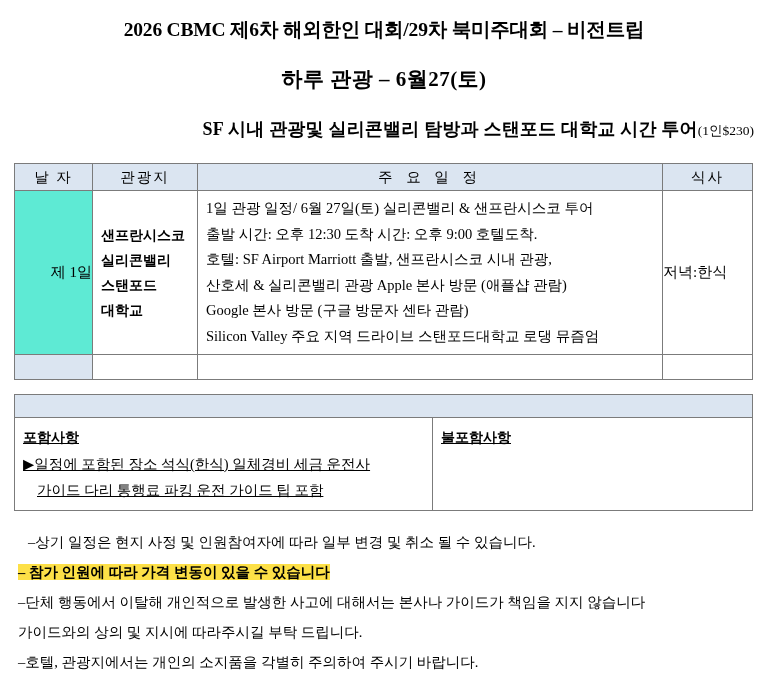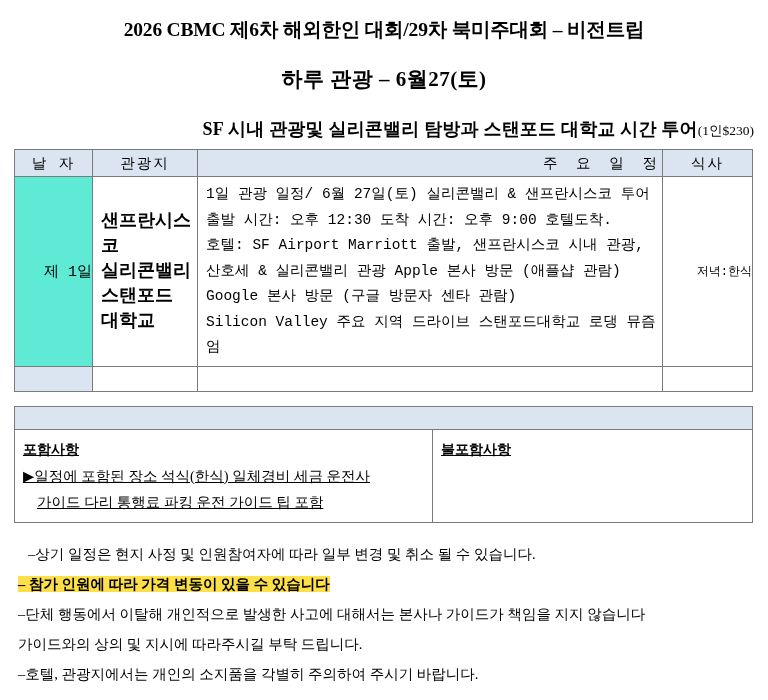--- a/index.html
+++ b/index.html
@@ -48,60 +48,59 @@
   .title-3 .small {
     font-size: 13.5px;
     font-weight: normal;
     letter-spacing: 0;
   }
 
   
   table.sched {
     border-collapse: collapse;
     width: 738px;
-    margin-top: 8px;
+    margin-top: 22px;
     table-layout: fixed;
-    font-family: Liberation Mono, monospace;
   }
   table.sched td, table.sched th {
     border: 1px solid #7b7b7b;
     padding: 0;
     vertical-align: middle;
   }
   .hdr {
     background: #dbe5f1;
     text-align: center;
     font-size: 14.5px;
     font-weight: normal;
     height: 26px;
     letter-spacing: 2px;
   }
-  .hdr.wide { letter-spacing: 5px; text-align: right; }
+  .hdr.wide { letter-spacing: 5px; }
   .cell-day {
     background: #5eead4;
     text-align: right;
     font-size: 15px;
     height: 150px;
   }
   .cell-place {
-    font-size: 18px;
+    font-size: 14px;
     font-weight: bold;
     padding: 6px 0 6px 8px !important;
     line-height: 25px;
     vertical-align: middle;
   }
   .cell-detail {
     font-size: 14.5px;
     line-height: 25.5px;
     padding: 5px 0 5px 8px !important;
     vertical-align: middle;
   }
   .cell-meal {
-    text-align: right;
-    font-size: 12px;
+    text-align: left;
+    font-size: 15px;
     vertical-align: middle;
   }
   .empty-row td { height: 24px; }
   .empty-row td.c1 { background: #dbe5f1; }
 
   
   table.incl {
     border-collapse: collapse;
     width: 738px;
     margin-top: 14px;

